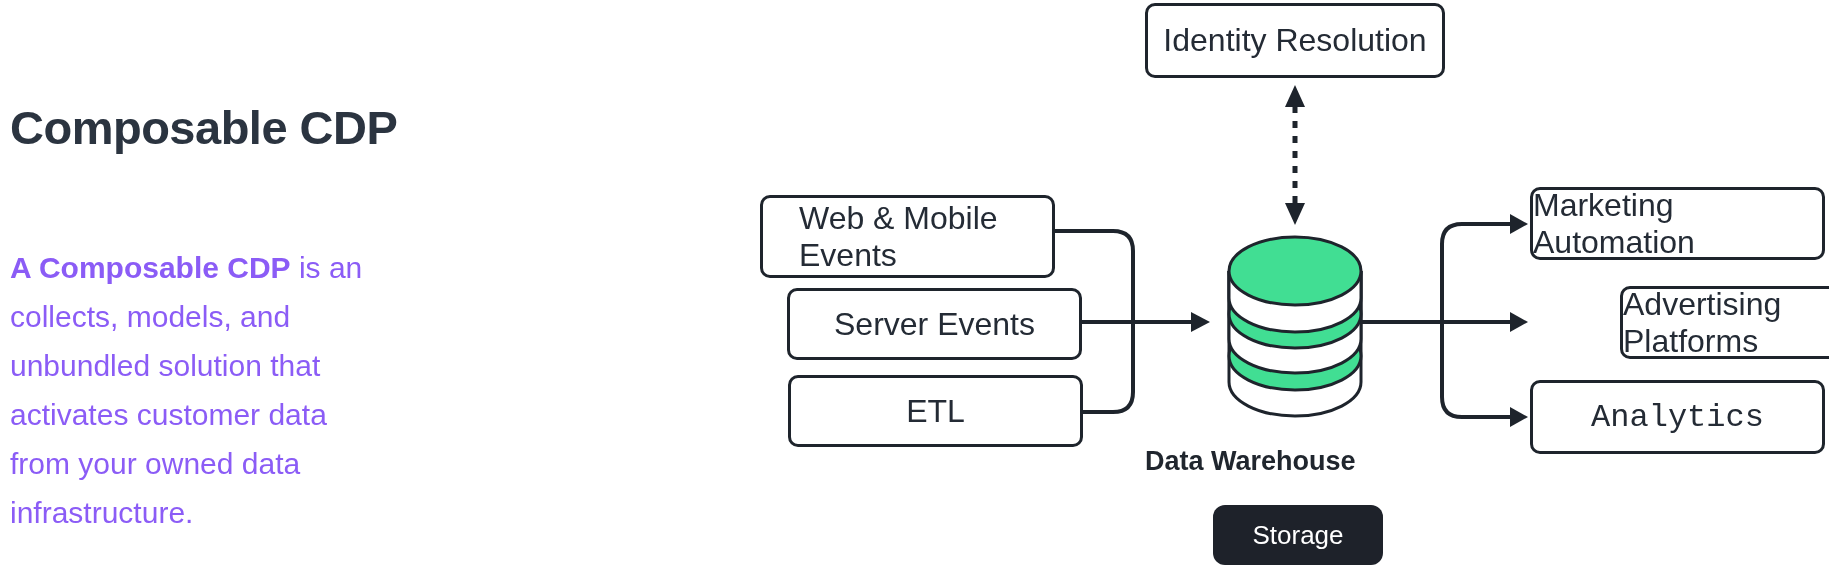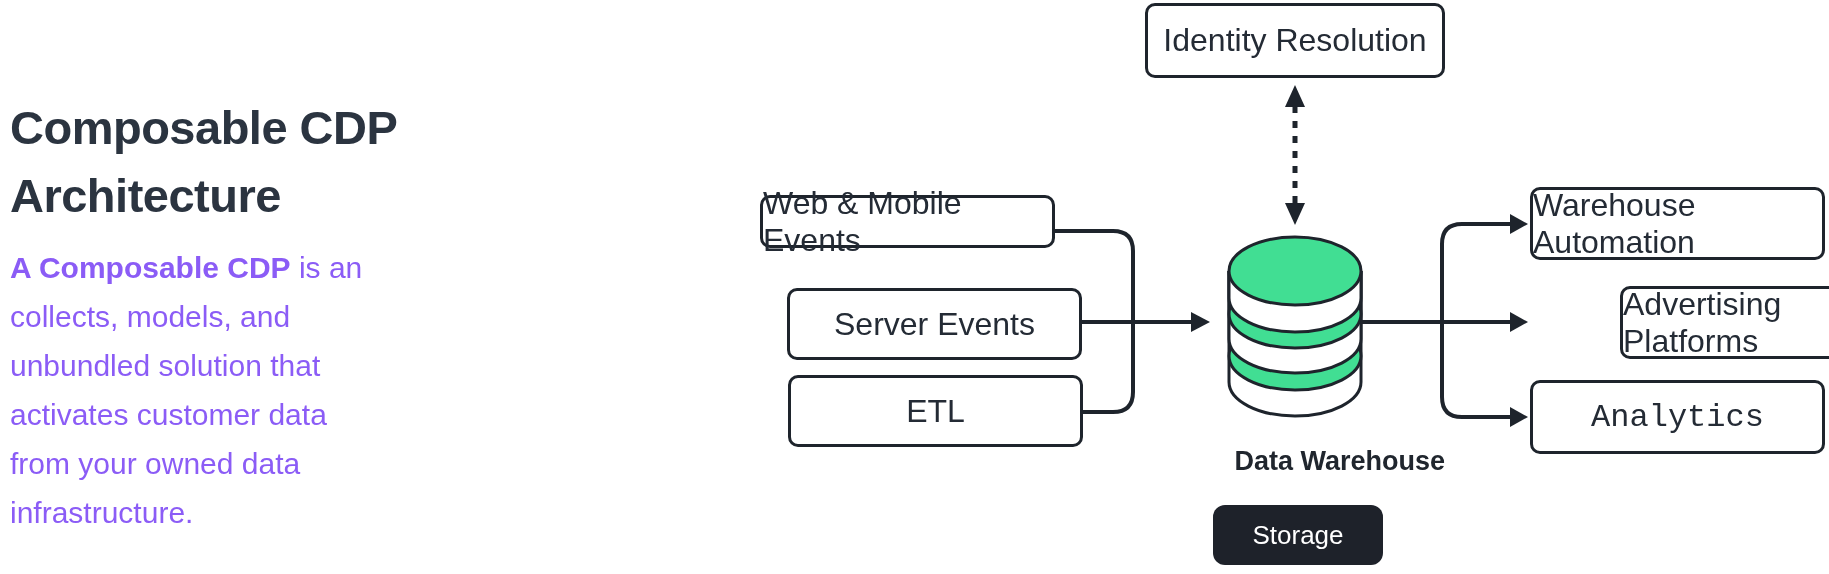--- a/index.html
+++ b/index.html
@@ -42,30 +42,30 @@
     border: 3px solid #1e242c;
     border-radius: 10px;
     display: flex;
     align-items: center;
     justify-content: center;
     font-size: 32px;
     color: #242b35;
     z-index: 2;
   }
   .identity-box { left: 1145px; top: 3px;   width: 300px; height: 75px; }
-  .src-1        { left: 760px;  top: 195px; width: 295px; height: 53px; }
+  .src-1        { left: 760px;  top: 195px; width: 295px; height: 83px; padding-left: 36px; }
   .src-2        { left: 760px;  top: 288px; width: 295px; height: 72px; margin-left: 27px; }
   .src-3        { left: 760px;  top: 375px; width: 295px; height: 72px; margin-left: 28px; }
   .dst-1        { left: 1530px; top: 187px; width: 295px; height: 73px; }
   .dst-2        { left: 1620px; top: 286px; width: 295px; height: 73px; }
   .dst-3        { left: 1530px; top: 380px; width: 295px; height: 74px; font-family: Liberation Mono, monospace; }
   .warehouse-label {
     position: absolute;
     left: 1145px; top: 446px; width: 300px;
-    text-align: right;
+    text-align: left;
     font-size: 27px;
     font-weight: 700;
     color: #20262e;
     z-index: 2;
   }
   .storage-badge {
     position: absolute;
     left: 1213px; top: 505px; width: 170px; height: 60px;
     background: #1e222a;
     border-radius: 12px;
@@ -89,21 +89,20 @@
   .db-white   { fill: #ffffff; }
   .db-green   { fill: #41de93; }
 </style>
 </head>
 <body>
 
 <div class="canvas">
 
   <div class="title">
     <div>Composable CDP</div>
-    <div>Architecture</div>
   </div>
 
   <div class="intro">
     <div><b>A Composable CDP</b><span> is an</span></div>
     <div>collects, models, and</div>
     <div>unbundled solution that</div>
     <div>activates customer data</div>
     <div>from your owned data</div>
     <div>infrastructure.</div>
   </div>
@@ -149,21 +148,21 @@
     <span>ETL</span>
   </div>
 
   <div class="warehouse-label">Data Warehouse</div>
 
   <div class="storage-badge">
     <span>Storage</span>
   </div>
 
   <div class="node dst-1">
-    <span>Warehouse Automation</span>
+    <span>Marketing Automation</span>
   </div>
   <div class="node dst-2">
     <span>Advertising Platforms</span>
   </div>
   <div class="node dst-3">
     <span>Analytics</span>
   </div>
 
 </div>
 

